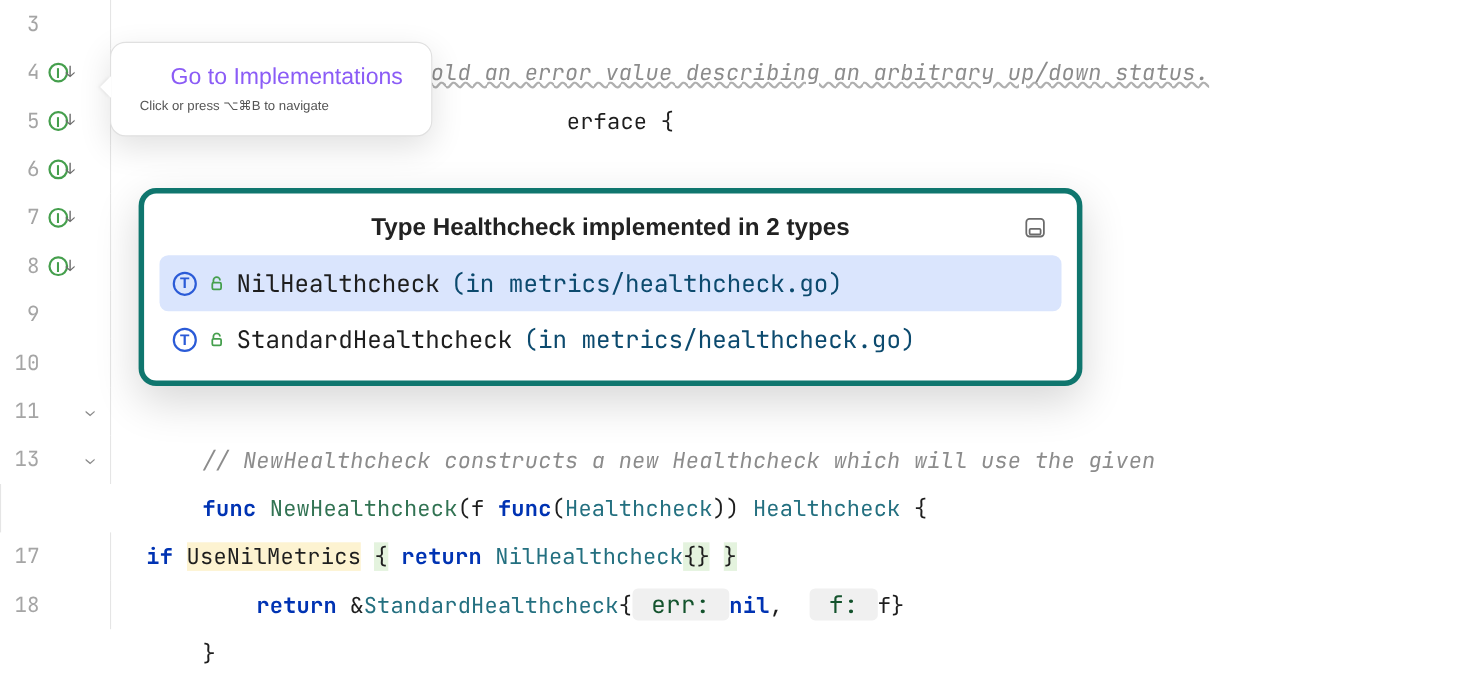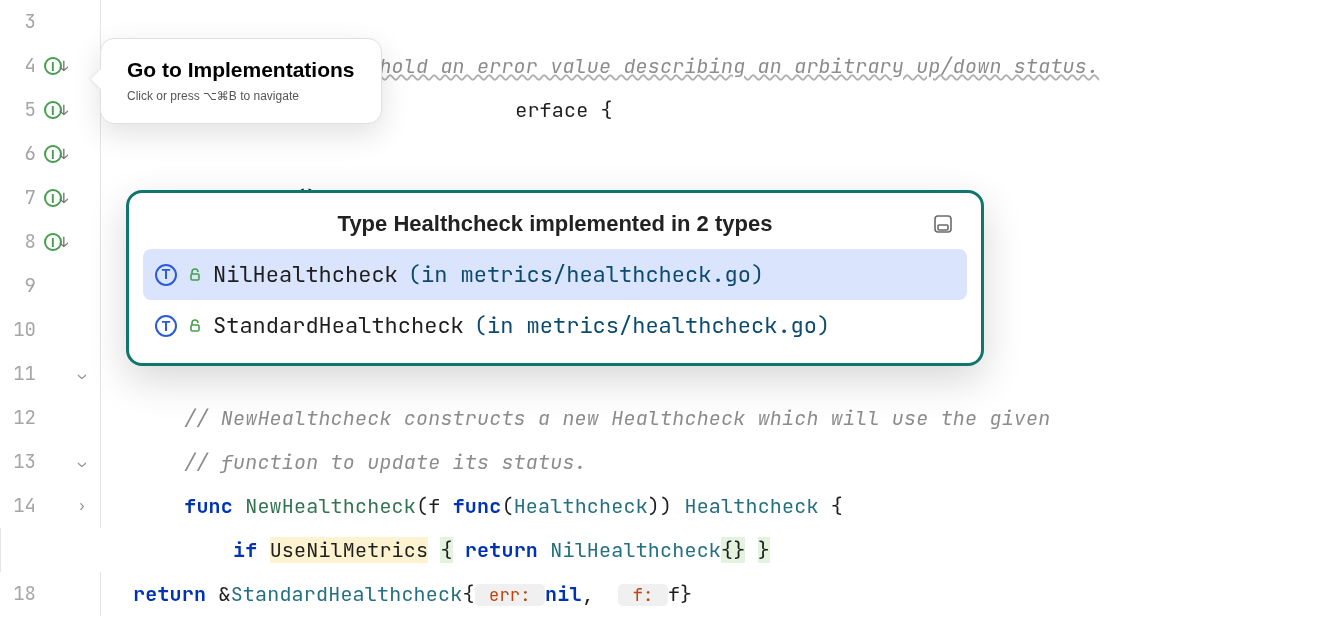--- a/index.html
+++ b/index.html
@@ -90,21 +90,21 @@
     }
     
     .comment { color: #8c8c8c; font-style: italic; }
     .keyword { color: #0033b3; font-weight: bold; }
     .ident { color: #1e1e1e; }
     .typec { color: #247080; }
     .fncall { color: #327353; }
     .fncall3 { color: #327353; }
     .hl { background: #fdf3d1; text-align: right; }
     .hl-brace { background: #e4f3de; }
-    .hint { color: #c2410c; font-size: 17px; background:#f0f0f0; border-radius:5px; padding:0 4px; }
+    .hint { color: #14532d; font-size: 22px; background:#f0f0f0; border-radius:5px; padding:0 4px; }
     .wavy {
       text-decoration-line: underline;
       text-decoration-style: wavy;
       text-decoration-color: #b0b0b0;
     }
 
     
     .tooltip {
       position: absolute;
       top: 38px;
@@ -123,31 +123,31 @@
       position: absolute;
       left: -10px;
       top: 30px;
       width: 0;
       height: 0;
       border-top: 10px solid transparent;
       border-bottom: 10px solid transparent;
       border-right: 10px solid #ffffff;
       filter: drop-shadow(-2px 0 1px rgba(0,0,0,0.05));
     }
-    .tooltip-title { font-size: 21px; font-weight: 700; color:#000000; }
+    .tooltip-title { font-size: 21px; font-weight: 400; color:#8b5cf6;margin-left:28px; }
     .tooltip-sub { font-size: 12px; color:#555; margin-top: 4px; }
 
     
     .popup {
       position: absolute;
-      top: 190px;
+      top: 171px;
       left: 126px;
       width: 858px;
       background: #ffffff;
-      border: 3px solid #0f766e;
+      border: 5px solid #0f766e;
       border-radius: 16px;
       box-shadow: 0 14px 40px rgba(0,0,0,0.16);
       z-index: 15;
       font-family: 'JetBrains Mono', 'SF Mono', Menlo, Monaco, Consolas, monospace;
       padding-bottom: 12px;
     }
     .popup-header {
       display: flex;
       align-items: center;
       justify-content: space-between;
@@ -312,56 +312,45 @@
       <span class="ln">11</span>
       <span class="gutter-icon"></span>
       <span class="gutter-icon"><span class="fold-arrow">⌄</span></span>
     </div>
     <div class="code-border"></div>
     <div class="code">
       <span class="comment"><span>// </span><span style="font-style:italic">NewHealthcheck</span><span> constructs a new </span><span>Healthcheck</span><span> which will use the given</span></span>
     </div>
   </div>
 
-  <div class="line">
-    <div class="gutter">
-      <span class="ln">12</span>
+
+  <div class="line">
+    <div class="gutter">
+      <span class="ln">13</span>
+      <span class="gutter-icon"></span>
+      <span class="gutter-icon"><span class="fold-arrow">⌄</span></span>
+    </div>
+    <div class="code-border"></div>
+    <div class="code">
+      <span class="keyword">func </span><span class="fncall3">NewHealthcheck</span><span class="ident">(f </span><span class="keyword">func</span><span class="ident">(</span><span class="typec">Healthcheck</span><span class="ident">)) </span><span class="typec">Healthcheck</span><span class="ident"> {</span>
+    </div>
+  </div>
+
+  <div class="line">
+    <div class="code-border"></div>
+    <div class="code">
+      <span>    </span><span class="keyword">if </span><span class="ident hl">UseNilMetrics</span><span> </span><span class="hl-brace">{</span><span> </span><span class="keyword">return </span><span class="typec">NilHealthcheck</span><span class="hl-brace">{}</span><span> </span><span class="hl-brace">}</span>
+    </div>
+  </div>
+
+  <div class="line">
+    <div class="gutter">
+      <span class="ln">17</span>
       <span class="gutter-icon"></span><span class="gutter-icon"></span>
     </div>
-    <div class="code-border"></div>
-    <div class="code">
-      <span class="comment">// function to update its status.</span>
-    </div>
-  </div>
-
-  <div class="line">
-    <div class="gutter">
-      <span class="ln">13</span>
-      <span class="gutter-icon"></span>
-      <span class="gutter-icon"><span class="fold-arrow">⌄</span></span>
-    </div>
-    <div class="code-border"></div>
-    <div class="code">
-      <span class="keyword">func </span><span class="fncall3">NewHealthcheck</span><span class="ident">(f </span><span class="keyword">func</span><span class="ident">(</span><span class="typec">Healthcheck</span><span class="ident">)) </span><span class="typec">Healthcheck</span><span class="ident"> {</span>
-    </div>
-  </div>
-
-  <div class="line">
-    <div class="gutter">
-      <span class="ln">14</span>
-      <span class="gutter-icon"></span>
-      <span class="gutter-icon"><span class="guide-right">›</span></span>
-    </div>
-    <div class="code-border"></div>
-    <div class="code">
-      <span>    </span><span class="keyword">if </span><span class="ident hl">UseNilMetrics</span><span> </span><span class="hl-brace">{</span><span> </span><span class="keyword">return </span><span class="typec">NilHealthcheck</span><span class="hl-brace">{}</span><span> </span><span class="hl-brace">}</span>
-    </div>
-  </div>
-
-  <div class="line">
     <div class="code-border"></div>
     <div class="code">
       <span>    </span><span class="keyword">return </span><span class="ident">&amp;</span><span class="typec">StandardHealthcheck</span><span class="ident">{</span><span class="hint"> err: </span><span class="keyword">nil</span><span class="ident">,  </span><span class="hint"> f: </span><span class="ident">f</span><span class="ident">}</span>
     </div>
   </div>
 
   <div class="line">
     <div class="gutter">
       <span class="ln">18</span>
       <span class="gutter-icon"></span><span class="gutter-icon"></span>

